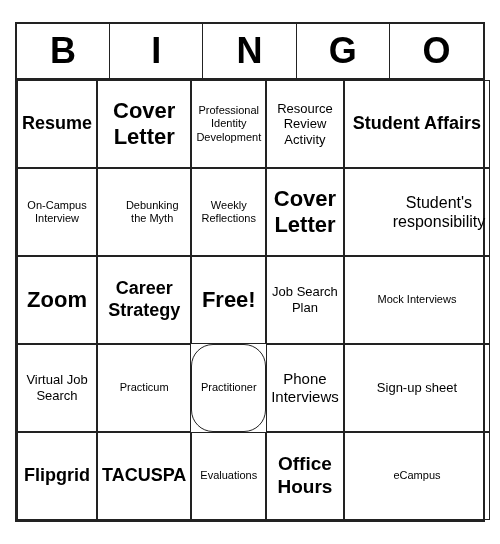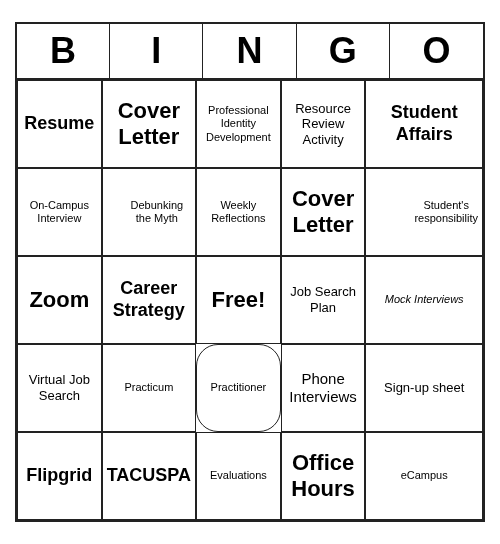--- a/index.html
+++ b/index.html
@@ -61,30 +61,30 @@
   <div class="bingo-grid">
   <div class="bingo-cell" style="font-size: 18px; font-weight: bold;">Resume</div>
       <div class="bingo-cell" style="font-size: 22px; font-weight: bold;">Cover Letter</div>
       <div class="bingo-cell" style="font-size: 11px;">Professional Identity Development</div>
       <div class="bingo-cell" style="font-size: 13px;">Resource Review Activity</div>
       <div class="bingo-cell" style="font-size: 18px; font-weight: bold;">Student Affairs</div>
       <div class="bingo-cell" style="font-size: 11px;">On-Campus Interview</div>
       <div class="bingo-cell" style="font-size: 11px; padding-left: 20px;">Debunking the Myth</div>
       <div class="bingo-cell" style="font-size: 11px;">Weekly Reflections</div>
       <div class="bingo-cell" style="font-size: 22px; font-weight: bold;">Cover Letter</div>
-      <div class="bingo-cell" style="font-size: 11px; padding-left: 48px;">Student's responsibility</div>
+      <div class="bingo-cell" style="font-size: 16px; padding-left: 48px;">Student's responsibility</div>
       <div class="bingo-cell" style="font-size: 22px; font-weight: bold;">Zoom</div>
       <div class="bingo-cell" style="font-size: 18px; font-weight: bold;">Career Strategy</div>
       <div class="bingo-cell" style="font-size: 22px; font-weight: bold; text-align: right;">Free!</div>
       <div class="bingo-cell" style="font-size: 13px;">Job Search Plan</div>
-      <div class="bingo-cell" style="font-size: 11px; font-style: italic;">Mock Interviews</div>
+      <div class="bingo-cell" style="font-size: 11px;">Mock Interviews</div>
       <div class="bingo-cell" style="font-size: 13px;">Virtual Job Search</div>
       <div class="bingo-cell" style="font-size: 11px;">Practicum</div>
       <div class="bingo-cell" style="font-size: 11px; border-radius: 22px;">Practitioner</div>
       <div class="bingo-cell" style="font-size: 15px;">Phone Interviews</div>
       <div class="bingo-cell" style="font-size: 13px; text-align: right;">Sign-up sheet</div>
       <div class="bingo-cell" style="font-size: 18px; font-weight: bold;">Flipgrid</div>
       <div class="bingo-cell" style="font-size: 18px; font-weight: bold;">TACUSPA</div>
       <div class="bingo-cell" style="font-size: 11px;">Evaluations</div>
-      <div class="bingo-cell" style="font-size: 22px; font-weight: bold;">Office Hours</div>
+      <div class="bingo-cell" style="font-size: 19px; font-weight: bold;">Office Hours</div>
       <div class="bingo-cell" style="font-size: 11px;">eCampus</div>
     </div>
 </div>
 
 </body></html>

